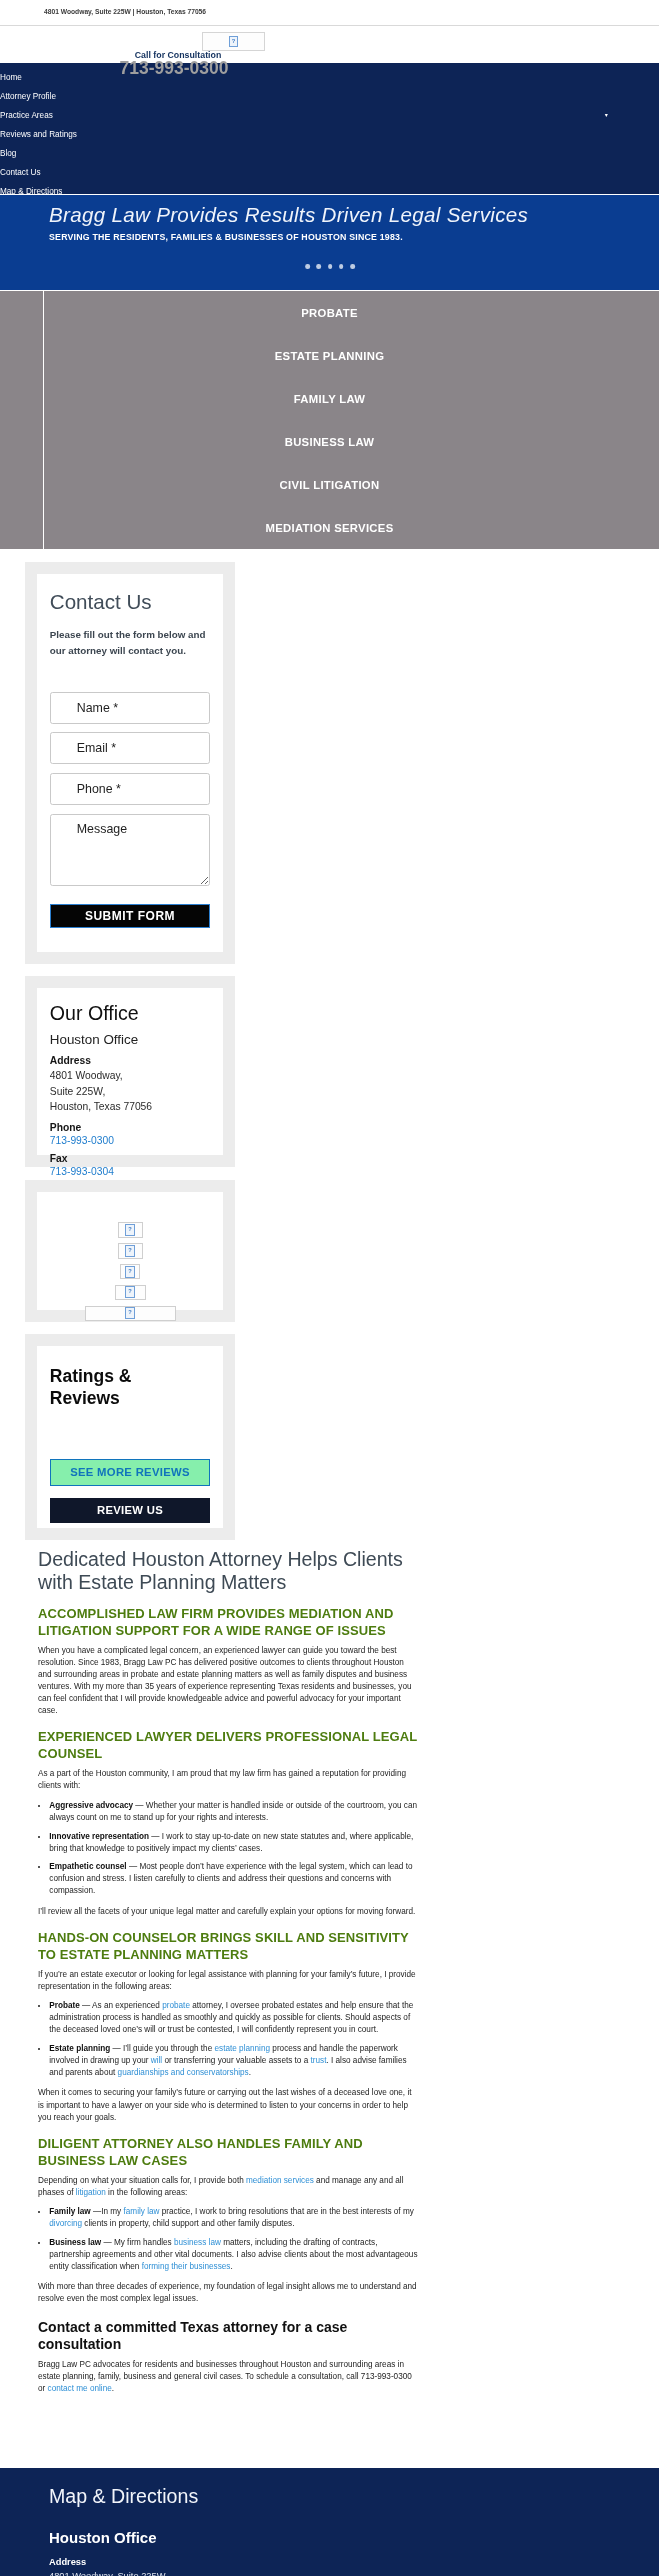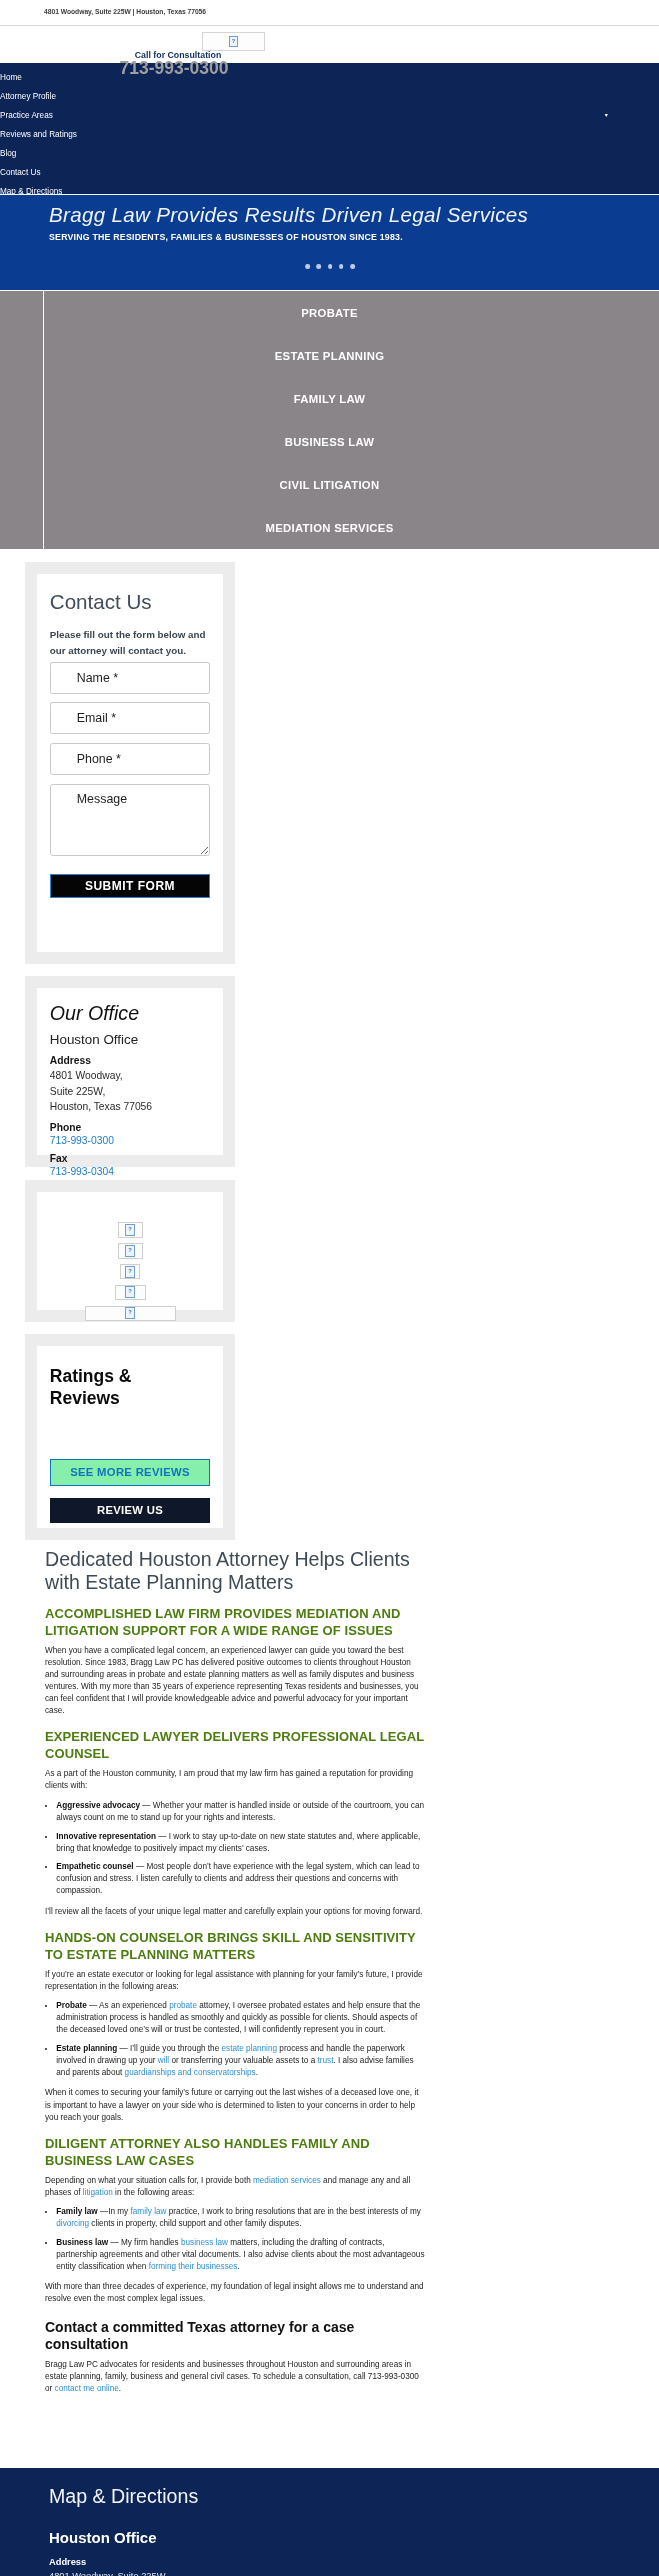--- a/index.html
+++ b/index.html
@@ -36,41 +36,41 @@
 
   
   .panel{position:absolute;left:25px;width:210px;background:#ececec;}
   .card{position:absolute;left:12.4px;top:12.4px;right:12.4px;bottom:12.4px;background:#fff;padding:12.4px;box-sizing:border-box;}
   .pA{top:562px;height:402px;}
   .pB{top:976px;height:191px;}
   .pC{top:1180px;height:142px;}
   .pD{top:1334px;height:206px;}
 
   .w-title{margin:3.1px 0 13.4px 0;font-size:20.6px;font-weight:300;color:#414d59;}
-  .w-intro{font-size:9.8px;font-weight:bold;color:#3c4650;line-height:1.65;margin-bottom:2px;}
+  .w-intro{font-size:9.8px;font-weight:bold;color:#3c4650;line-height:1.65;margin-bottom:32px;}
   .fld{display:block;width:100%;box-sizing:border-box;height:32px;margin-bottom:8.8px;border:0.5px solid #c9c9c9;border-radius:2.6px;padding:0 26px;font-size:12.4px;color:#222;font-family:"Liberation Sans",sans-serif;background:#fff;}
   .fld::placeholder,textarea.fld::placeholder{color:#1f1f1f;opacity:1;}
   textarea.fld{height:72px;padding-top:7.2px;resize:vertical;}
   .submit-btn{display:block;width:100%;height:24px;margin-top:18.5px;background:#050505;border:1px solid #2b7fd0;color:#fff;font-size:12px;font-weight:bold;letter-spacing:0.5px;cursor:pointer;font-family:"Liberation Sans",sans-serif;}
 
-  .office-title{margin:1px 0 7.2px 0;font-size:19.6px;font-weight:400;color:#101010;font-style:italic;}
+  .office-title{margin:1px 0 7.2px 0;font-size:19.6px;font-weight:400;color:#101010;}
   .office-sub{margin:0 0 8.2px 0;font-size:13.4px;font-weight:400;color:#222;}
   .o-label{font-size:10.3px;font-weight:bold;color:#161616;margin:7.2px 0 2.1px 0;}
   .o-val{font-size:10.3px;color:#2b2b2b;line-height:1.5;}
   a.blue-link{color:#1e7ccd;text-decoration:none;font-size:10.3px;}
 
   .badges{display:flex;flex-direction:column;align-items:center;gap:5.7px;padding-top:17.5px;}
   .badge{background:#fdfdfd;border:0.5px solid #cfcfcf;display:flex;align-items:center;justify-content:center;cursor:pointer;}
 
   .ratings-title{margin:7.2px 0 0 0;font-size:17.5px;font-weight:bold;color:#0c0c0c;line-height:1.25;}
   .btn-outline{display:flex;align-items:center;justify-content:center;margin-top:49px;height:25px;border:0.5px solid #1074bc;background:#86efac;color:#1074bc;font-size:11.3px;font-weight:bold;letter-spacing:0.3px;cursor:pointer;}
   .btn-solid{display:flex;align-items:center;justify-content:center;margin-top:12px;height:25px;background:#0f172a;color:#fff;font-size:11.3px;font-weight:bold;letter-spacing:0.3px;cursor:pointer;}
 
   
-  .article{position:absolute;top:1548px;left:45px;width:381px;color:#1d1d1d;}
+  .article{position:absolute;top:1548px;left:38px;width:381px;color:#1d1d1d;}
   .article h1{margin:0 0 8.2px 0;font-size:19.6px;line-height:1.16;font-weight:300;color:#3e4a55;}
   .article h2.gray{margin:12.4px 0 5.2px 0;font-size:13px;line-height:1.3;font-weight:bold;color:#4d7c0f;letter-spacing:0.1px;}
   .article h2.black{margin:13.4px 0 5.2px 0;font-size:14px;line-height:1.25;font-weight:bold;color:#111;}
   .article p{margin:0 0 7.2px 0;font-size:8.2px;line-height:1.47;}
   .article ul{margin:0 0 8.2px 0;padding-left:11.3px;}
   .article li{margin-bottom:6.7px;font-size:8.2px;line-height:1.47;}
   .article li b{color:#0e0e0e;}
   .article a.inline{color:#2e8fd5;text-decoration:none;cursor:pointer;}
 
   

